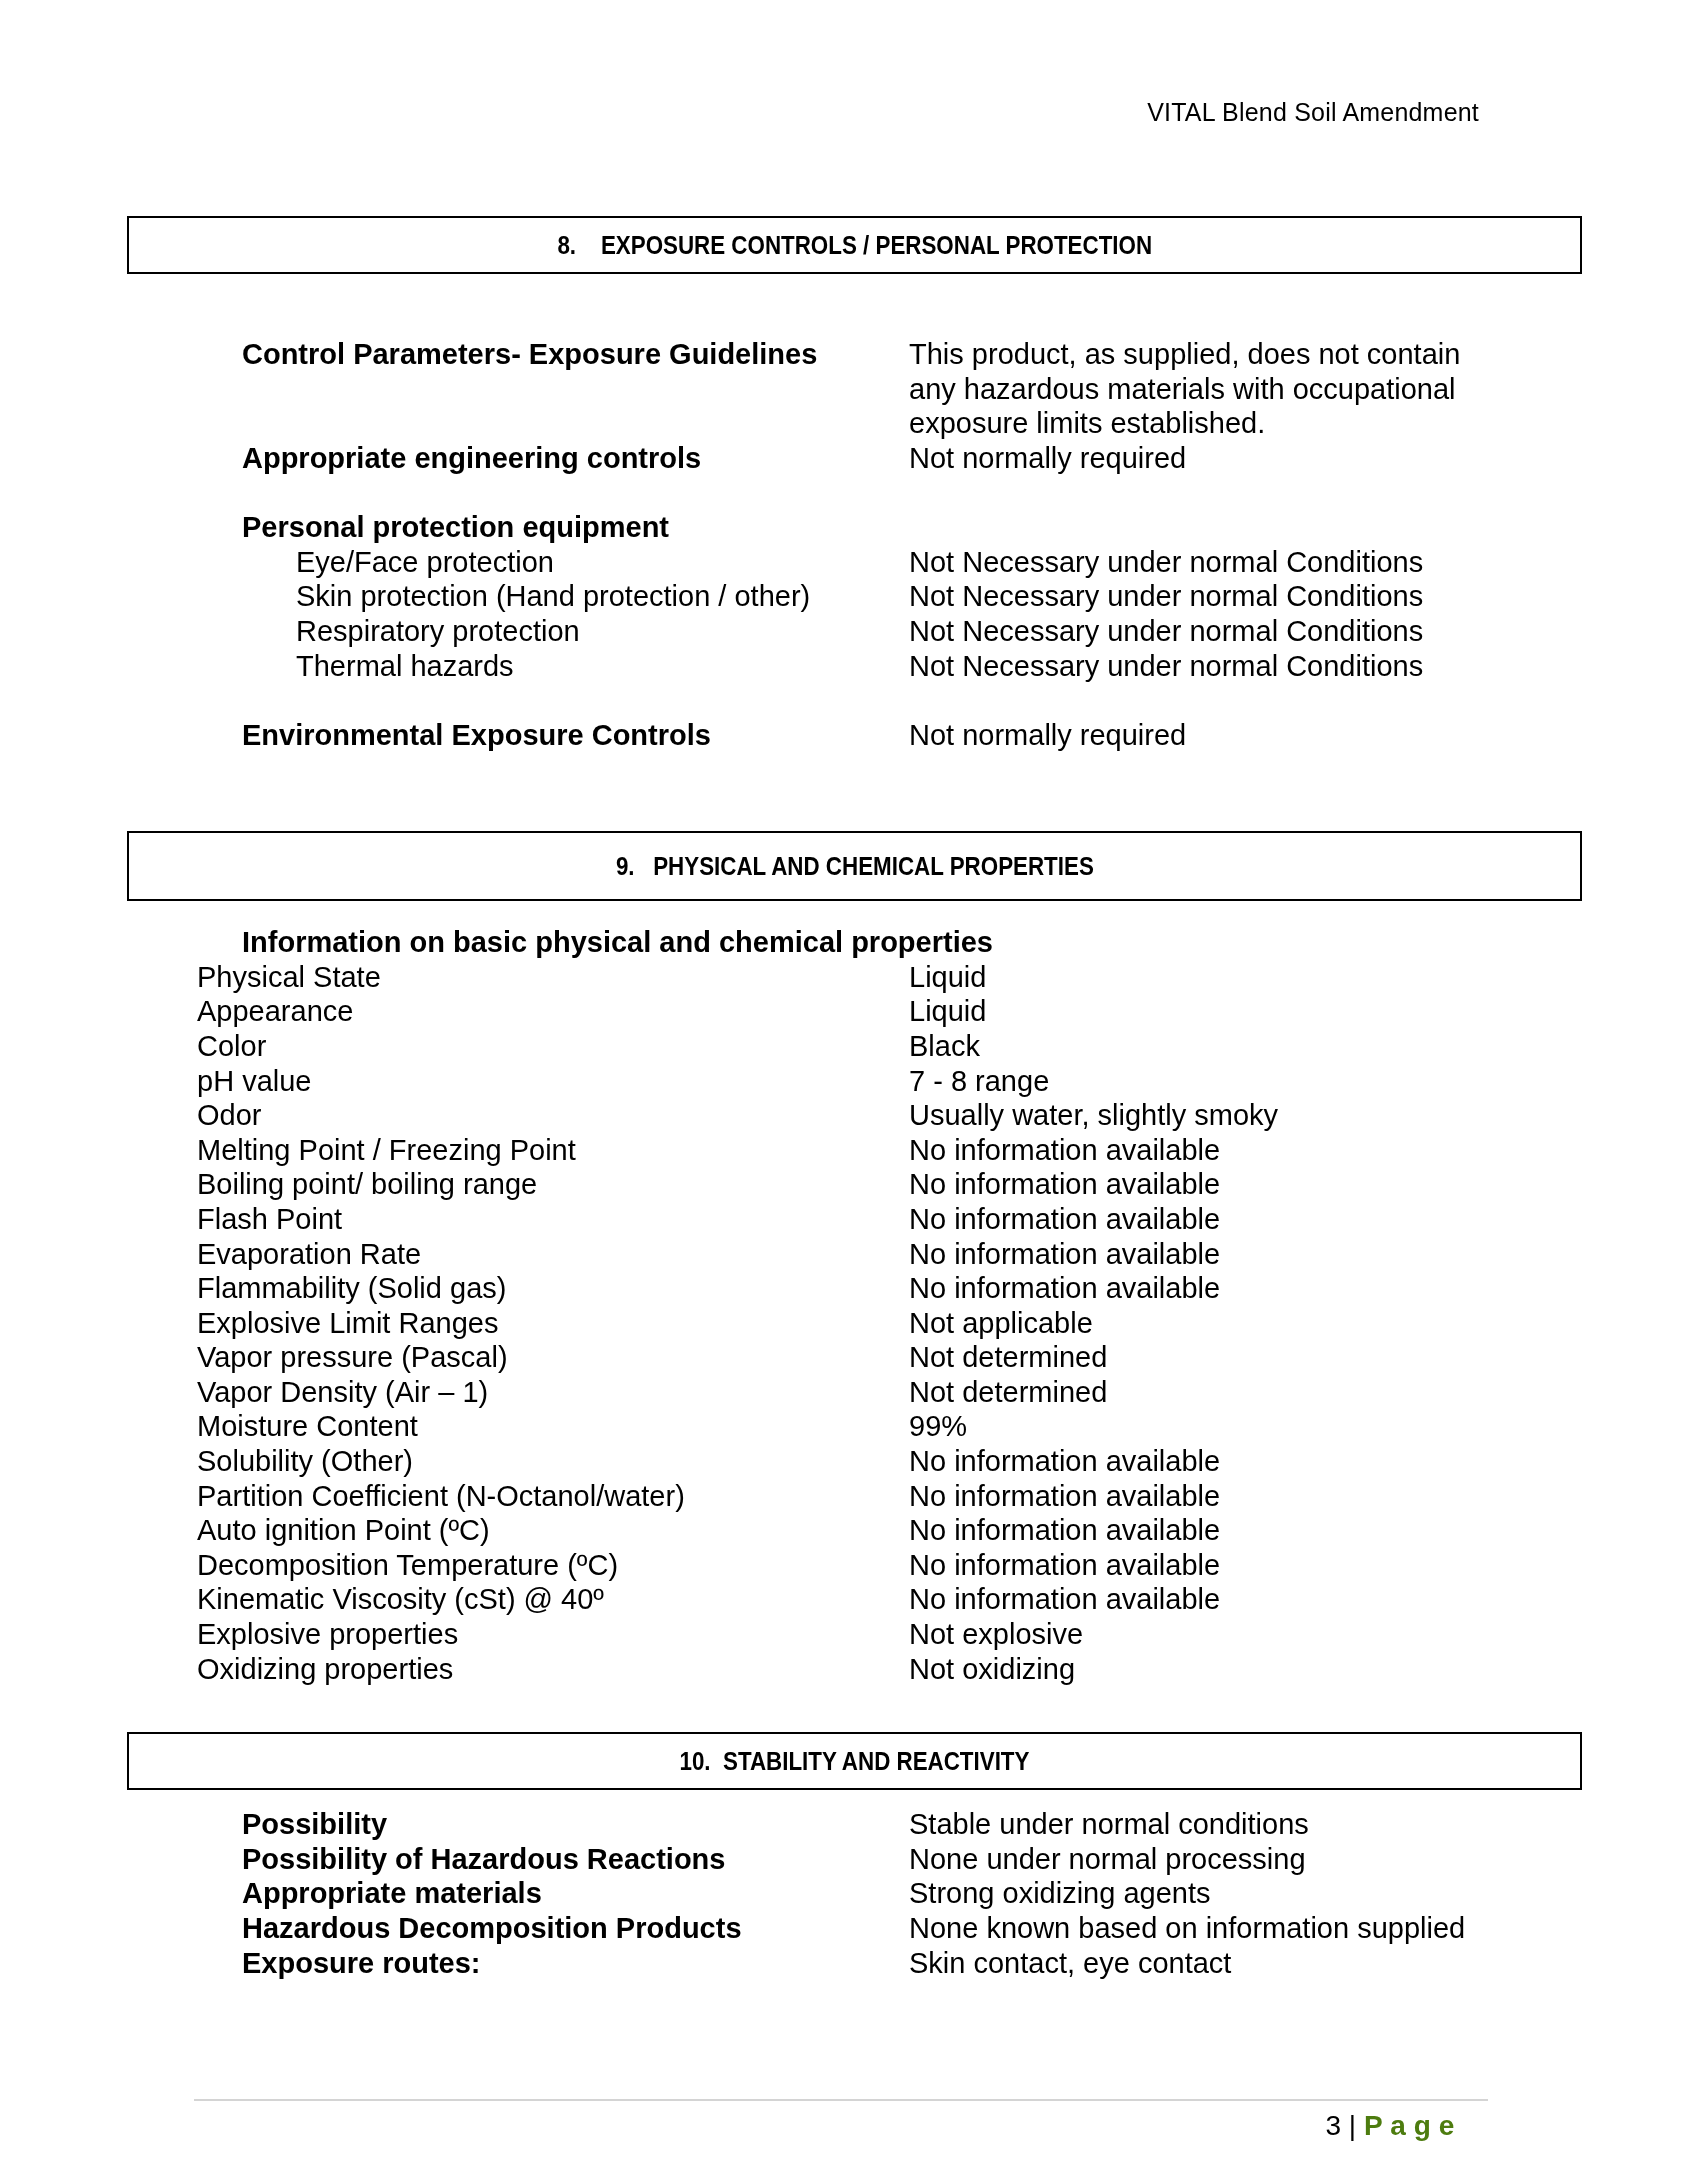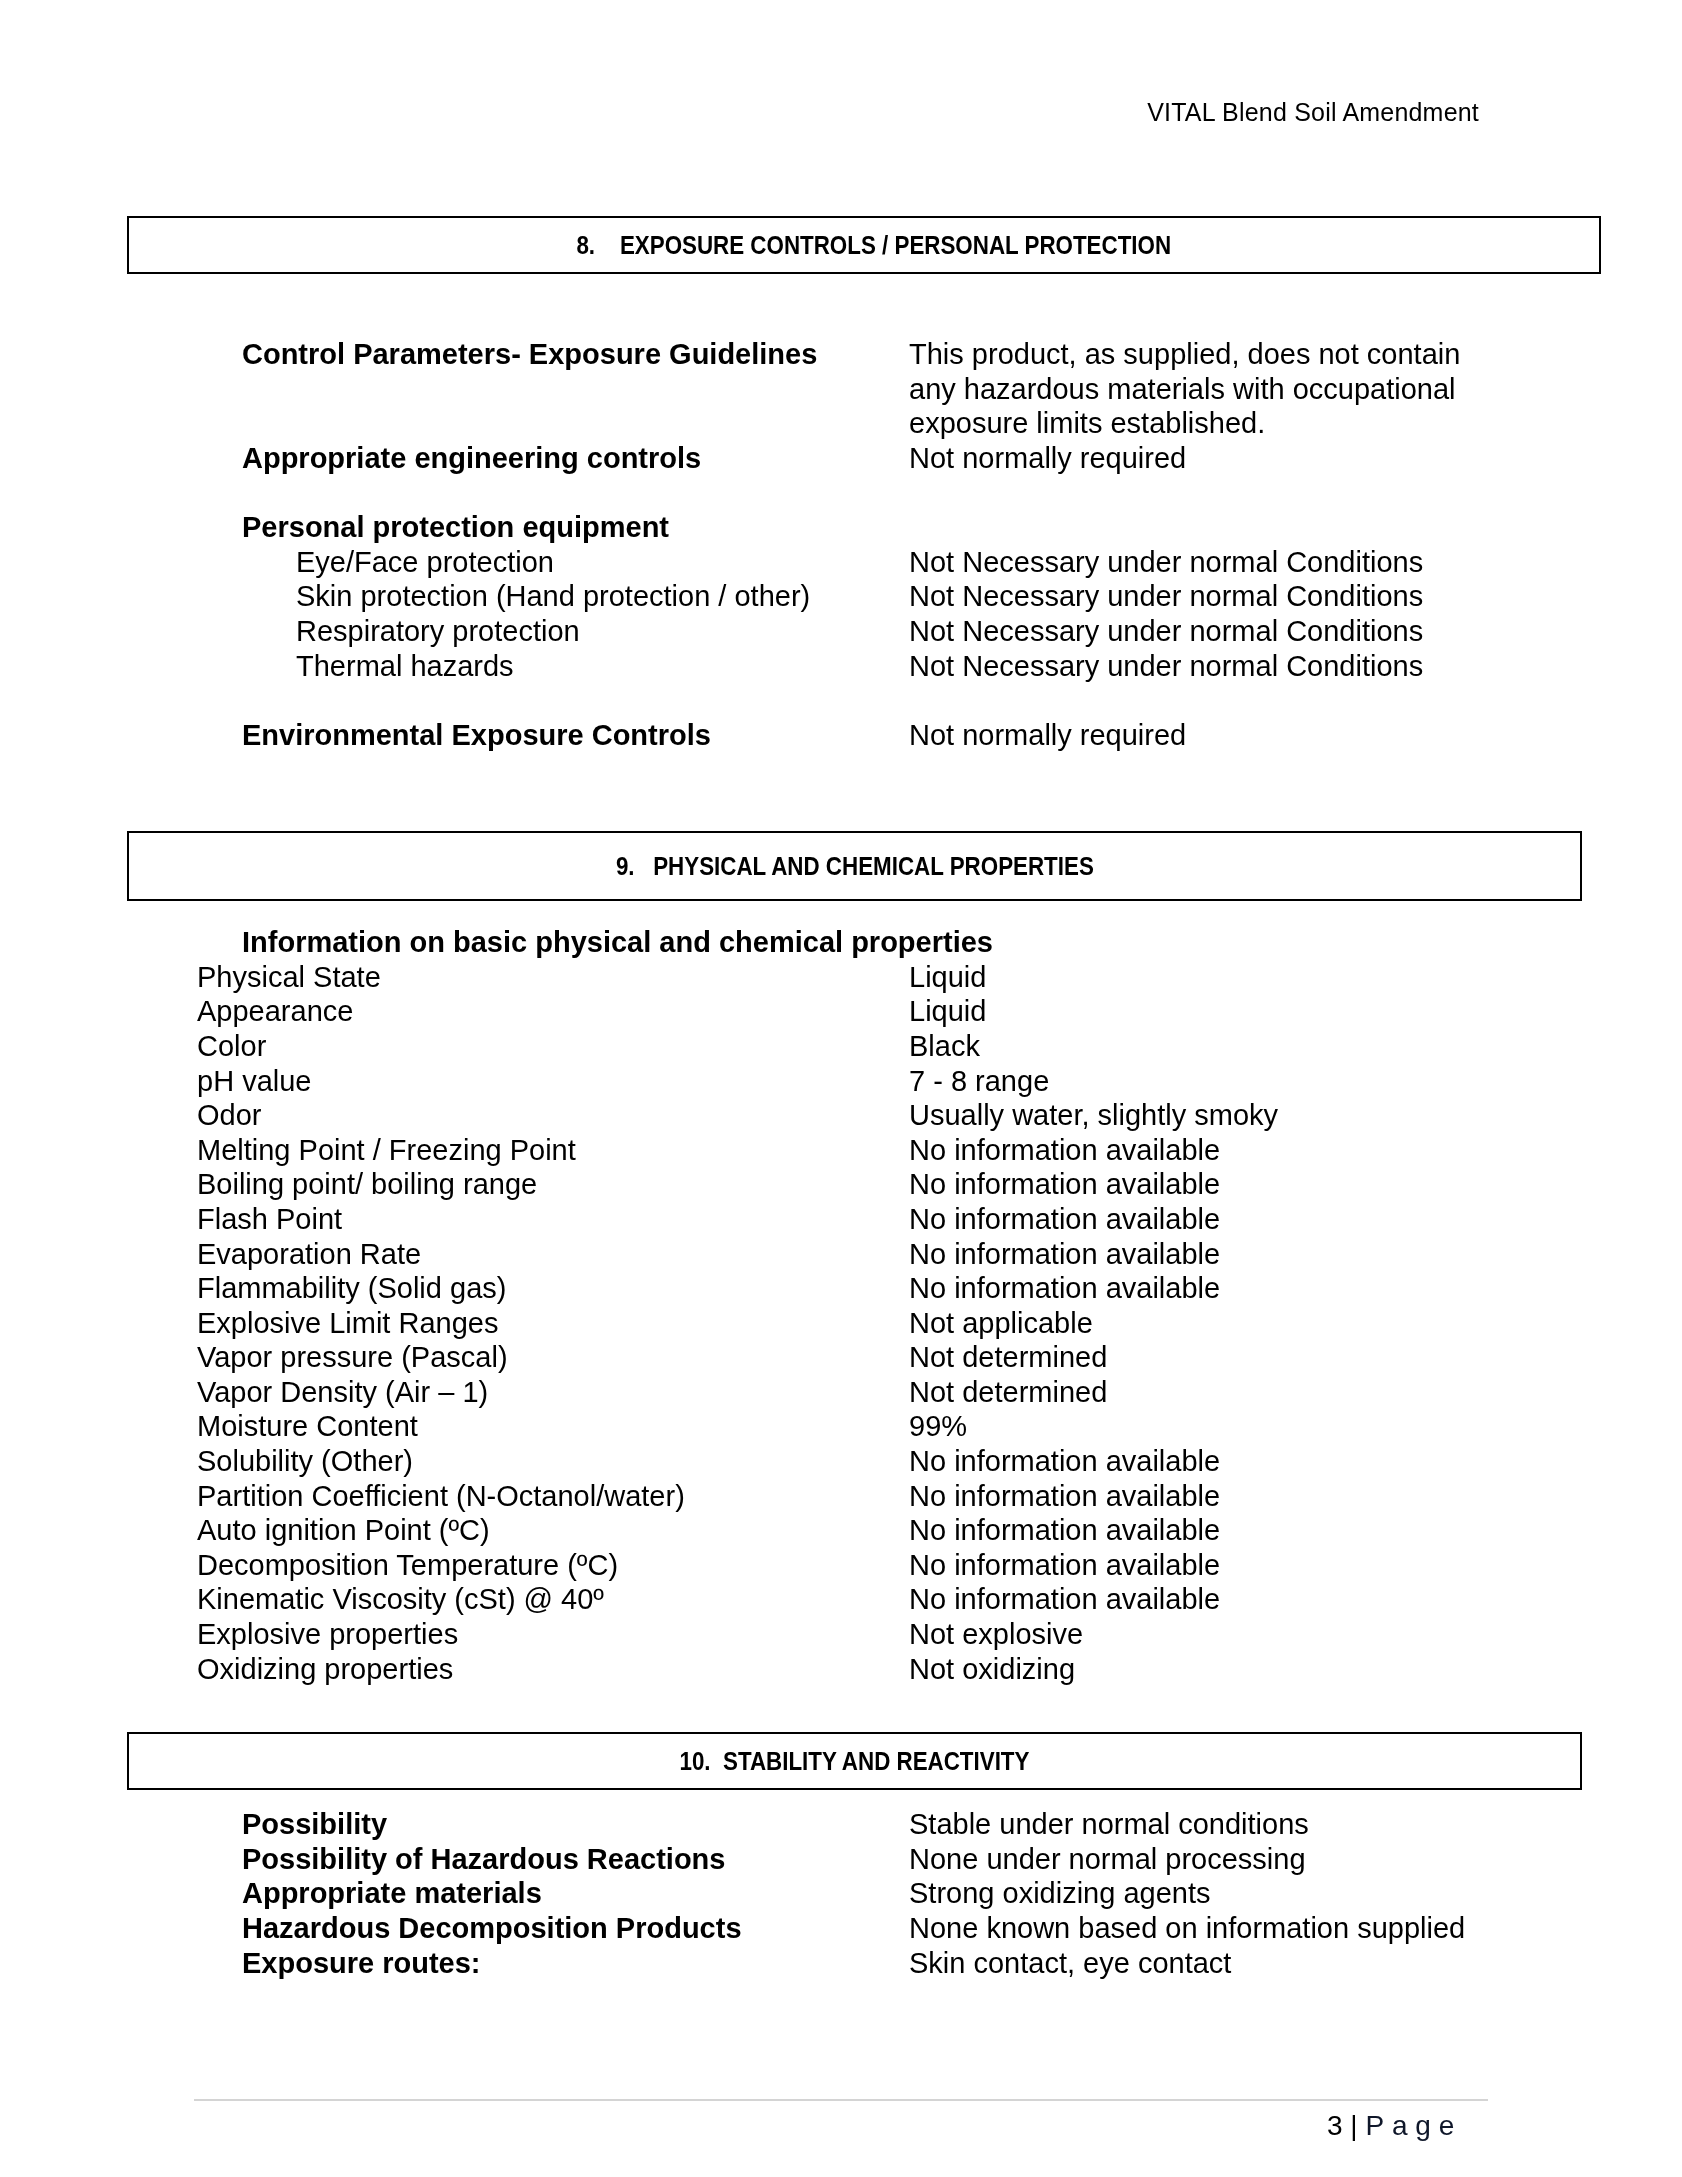--- a/index.html
+++ b/index.html
@@ -7,28 +7,28 @@
   .hdr { position: absolute; top: 98px; right: 204px; font-family: Liberation Sans, sans-serif; font-size: 25px; letter-spacing: 0.2px; }
   .box { position: absolute; left: 127px; width: 1451px; border: 2.6px solid #000; box-sizing: content-box; display: flex; align-items: center; justify-content: center; }
   .box span { font-family: "Liberation Sans", sans-serif; font-weight: bold; font-size: 26px; transform: scaleX(0.86); white-space: pre; }
   .row { position: absolute; left: 197px; font-family: "Liberation Sans", sans-serif; font-size: 29px; line-height: 35px; white-space: nowrap; }
   .row .lab { position: absolute; left: 0; }
   .row .val { position: absolute; left: 712px; }
   .b { font-weight: bold; margin-left: 45px; }
   .ind { padding-left: 99px; }
   .foot-line { position: absolute; left: 194px; width: 1294px; top: 2099px; height: 1.7px; background: #d4d4d4; }
   .foot { position: absolute; right: 221px; top: 2110px; font-family: "Liberation Sans", sans-serif; font-size: 28px; }
-  .foot .pg { color: #0f172a; letter-spacing: 7.8px; }
+  .foot .pg { color: #4d7c0f; letter-spacing: 7.8px; font-weight: bold; }
 </style>
 </head>
 <body>
 
 <div class="hdr">VITAL  Blend Soil Amendment</div>
 
-<div class="box" style="top:216px;height:54px;padding-left:19px;">
+<div class="box" style="top:216px;height:54px;">
   <span>8.    EXPOSURE CONTROLS / PERSONAL PROTECTION</span>
 </div>
 
 <div class="row" style="top:337px;">
   <span class="lab b">Control Parameters- Exposure Guidelines</span>
   <span class="val">This product, as supplied, does not contain</span>
 </div>
 <div class="row" style="top:372px;">
   <span class="val">any hazardous materials with occupational</span>
 </div>

